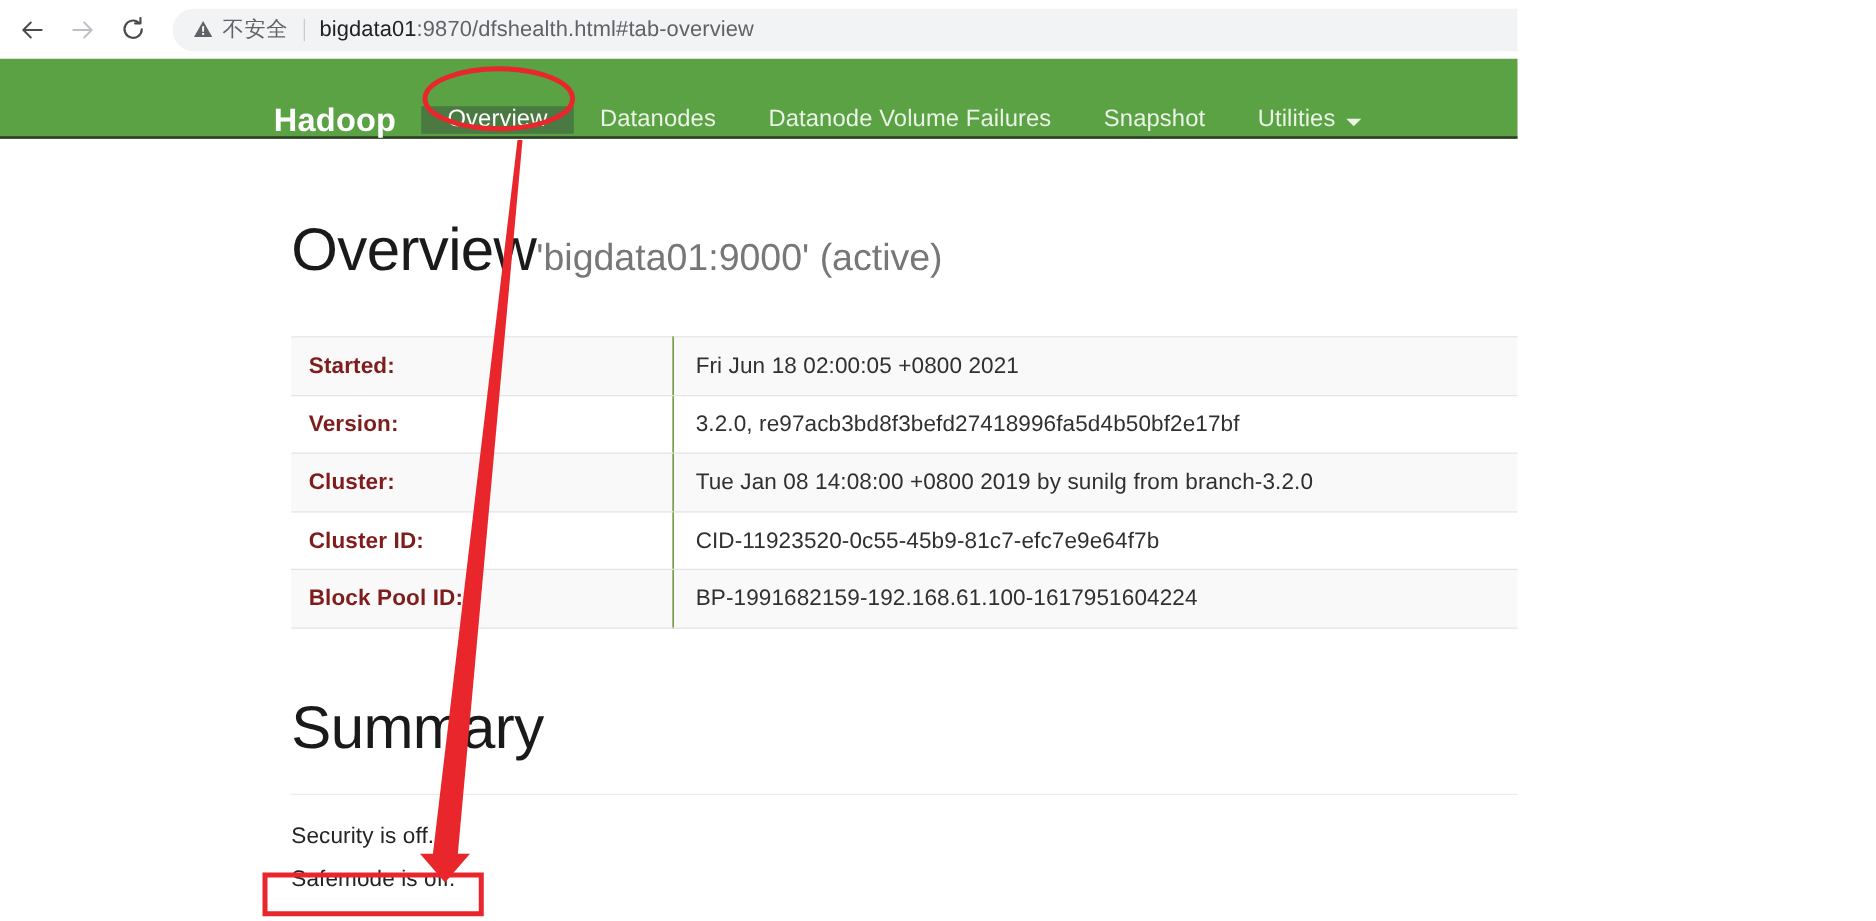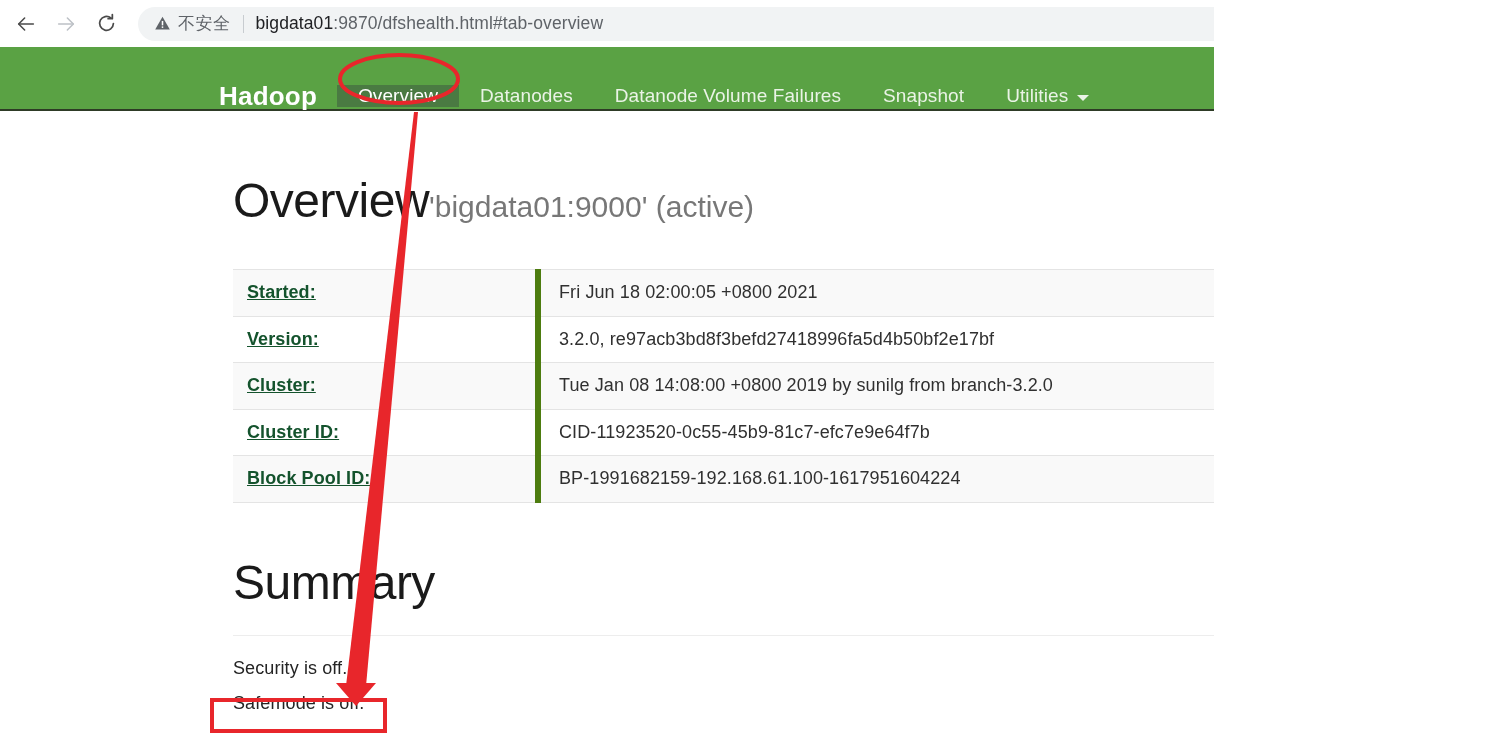--- a/index.html
+++ b/index.html
@@ -165,23 +165,22 @@
     border-bottom: 1px solid #e4e4e4;
     font-size: 18px;
     color: #303030;
     padding: 0 0 0 14px;
     vertical-align: middle;
     letter-spacing: 0.1px;
   }
   .info-table td.key {
     width: 305px;
     font-weight: bold;
-    color: #14532d;
-    border-right: 6px solid #4d7c0f;
-    text-decoration: underline;
+    color: #7f1d1d;
+    border-right: 1px solid #4d7c0f;
   }
   .info-table td.val { padding-left: 18px; }
 
   .summary-title {
     margin-top: 56px;
     font-size: 48px;
     font-weight: normal;
     color: #1a1a1a;
     letter-spacing: -0.5px;
     line-height: 1;

